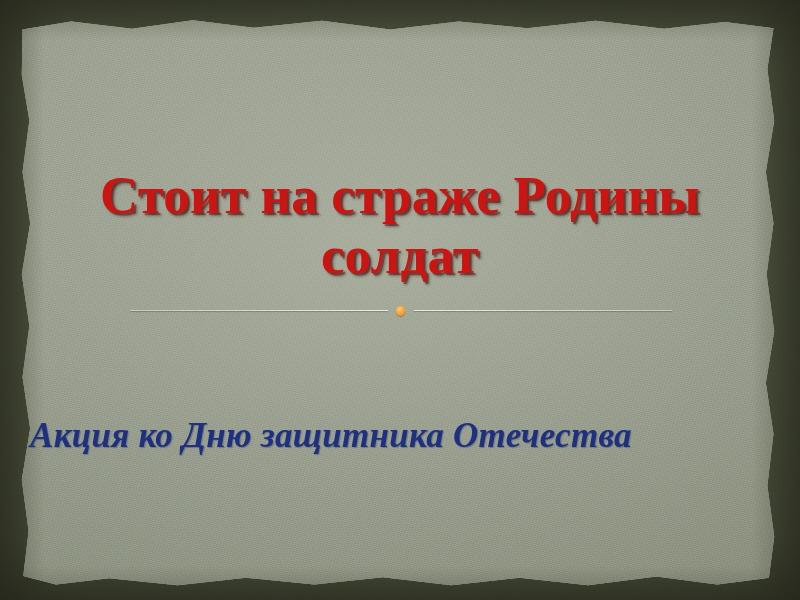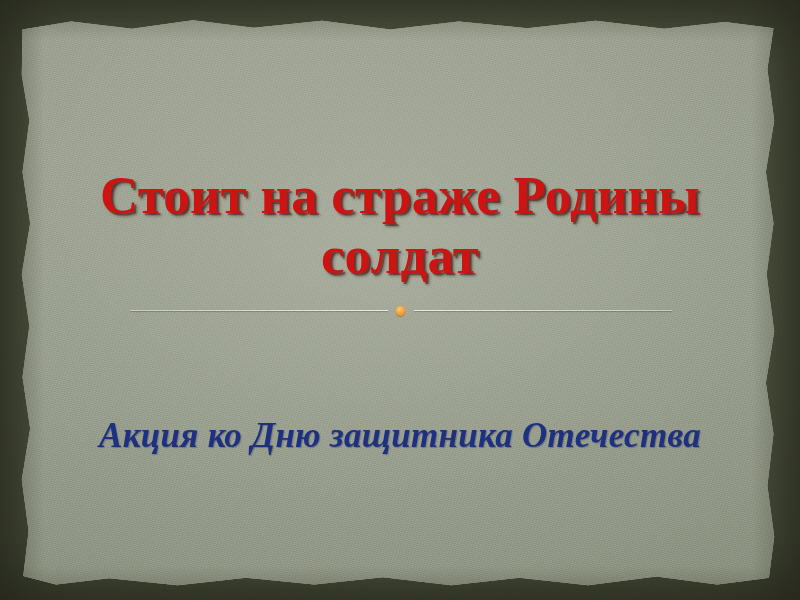--- a/index.html
+++ b/index.html
@@ -159,21 +159,21 @@
     border-radius: 50%;
     background: radial-gradient(circle at 38% 32%, #ffc778 0%, #f5a23c 52%, #d8801c 100%);
     box-shadow: 0 0 3px rgba(240,160,48,0.65), 0 1px 1px rgba(50,40,18,0.40);
   }
 
   .subtitle {
     position: absolute;
     left: 30px;
     top: 416px;
     width: 740px;
-    text-align: center;
+    text-align: left;
     color: #1d3081;
     font-size: 35px;
     font-weight: bold;
     font-style: italic;
     letter-spacing: 0.3px;
     text-shadow: 1px 1px 1px rgba(30,36,70,0.30);
   }
 </style>
 </head>
 <body>

